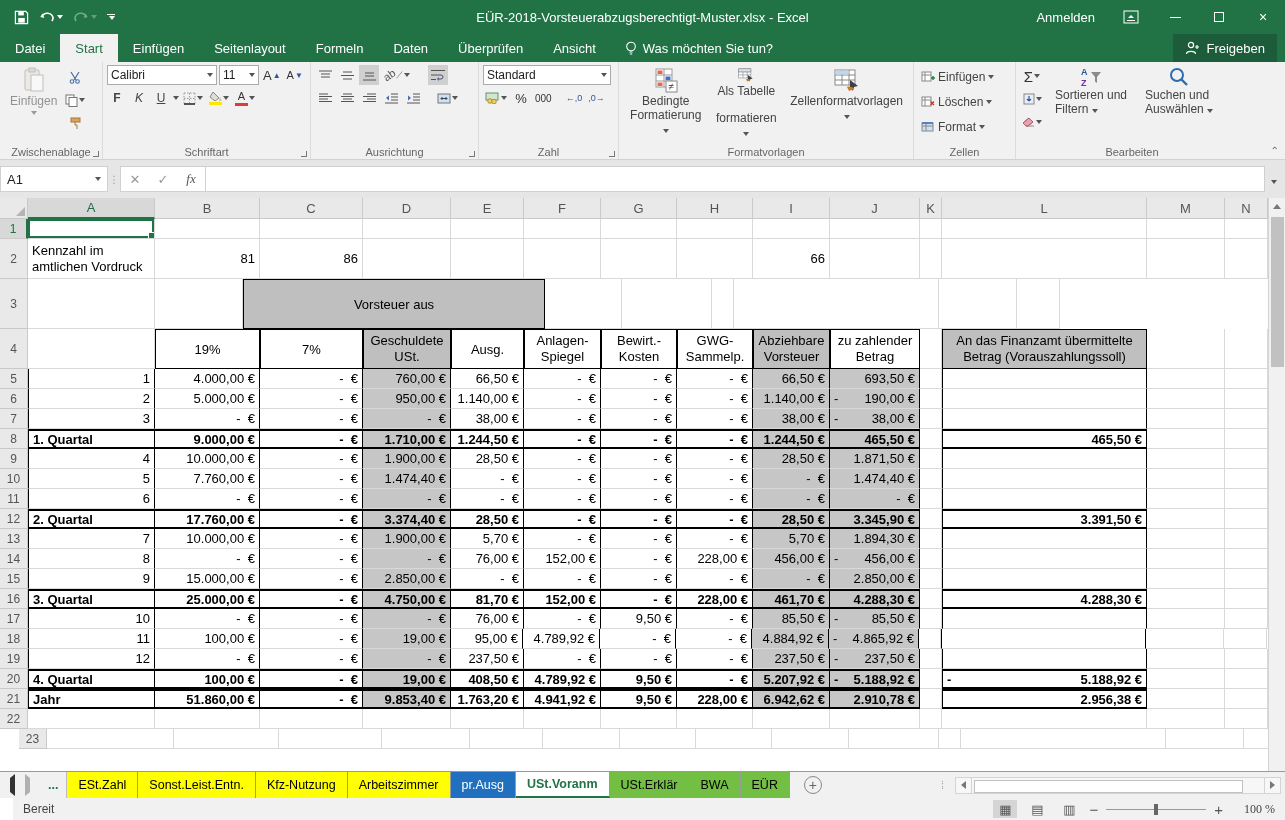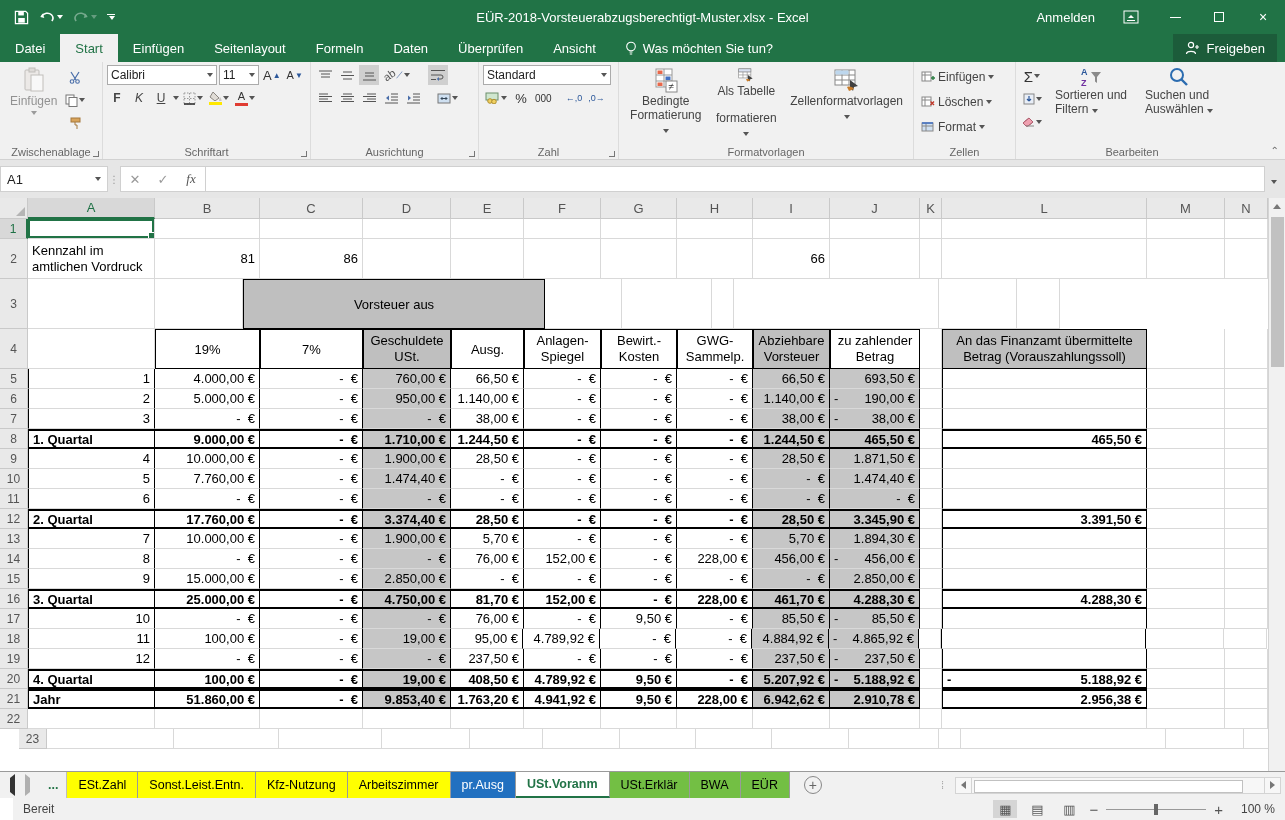--- a/index.html
+++ b/index.html
@@ -110,21 +110,21 @@
   
   .statusbar { height:22px; background:#f1f1f1; display:flex; align-items:center; font-size:12px; color:#444;margin-left:13px; }
   .status-left { padding-left:10px; }
   .status-right { margin-left:auto; display:flex; align-items:center; gap:8px; padding-right:10px; }
   .viewbtn { width:24px; height:18px; display:flex; align-items:center; justify-content:center; font-size:13px; color:#555; }
   .viewbtn.sel { background:#d5d5d5; }
   .zoomctl { display:flex; align-items:center; gap:8px; }
   .zoom-track { width:100px; height:1px; background:#999; position:relative; }
   .zoom-thumb { position:absolute; left:48px; top:-5px; width:4px; height:11px; background:#666; }
   .zoom-pm { font-size:15px; color:#555; line-height:1; }
-  .zoom-label { width:44px; text-align:right; }
+  .zoom-label { width:44px; text-align:right;font-family:Liberation Serif, serif; }
 
   svg { display:block; }
 </style>
 </head>
 <body>
 
 <div class="titlebar">
   <div class="qat">
     <span class="ic">
       <svg width="15" height="15" viewBox="0 0 16 16">

